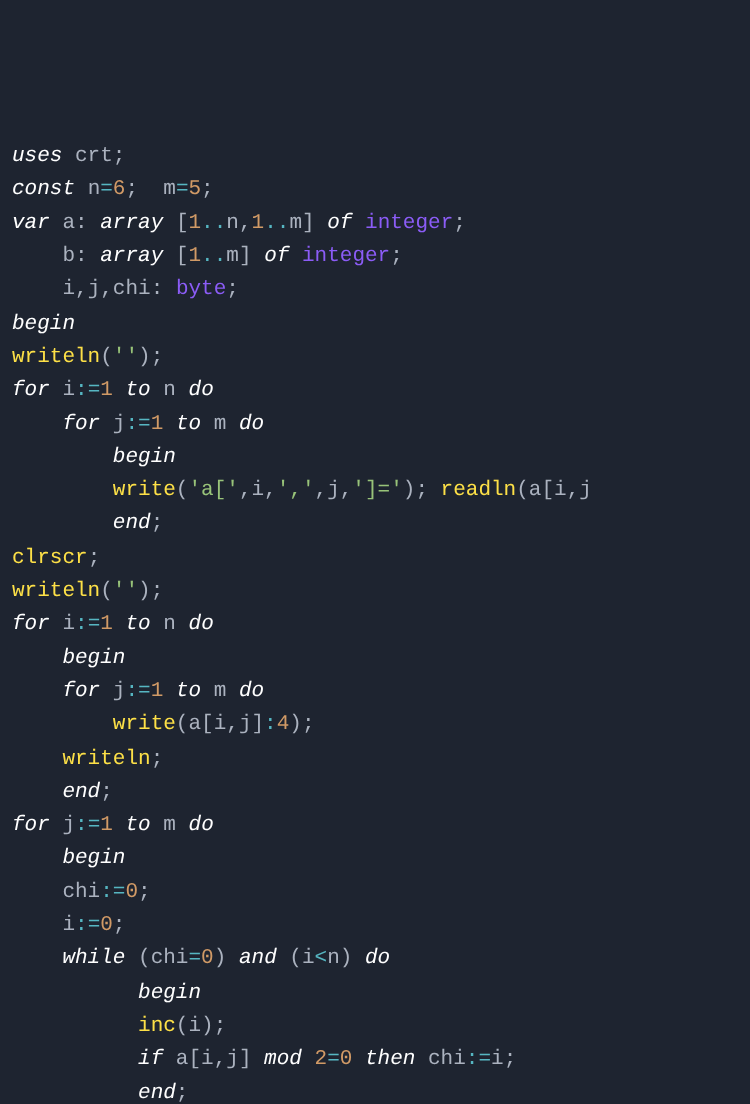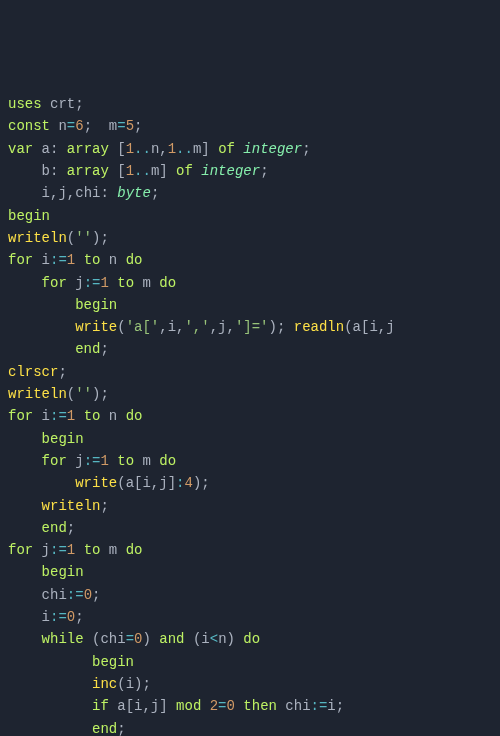--- a/index.html
+++ b/index.html
@@ -15,22 +15,22 @@
     overflow: hidden;
     white-space: pre;
   }
   .code-container {
     white-space: pre;
   }
   .line {
     display: block;
     white-space: pre;
   }
-  .kw { color: #bef264; }      
-  .type { color: #86efac; font-style: italic; }    
+  .kw { color: #ffffff; font-style: italic; }      
+  .type { color: #8b5cf6; }    
   .fn { color: #fde047; }      
   .num { color: #d19a66; }     
   .str { color: #98c379; }     
   .id { color: #abb2bf; }      
   .op { color: #56b6c2; }      
   .punct { color: #abb2bf; }   
 </style>
 </head>
 <body>
 

